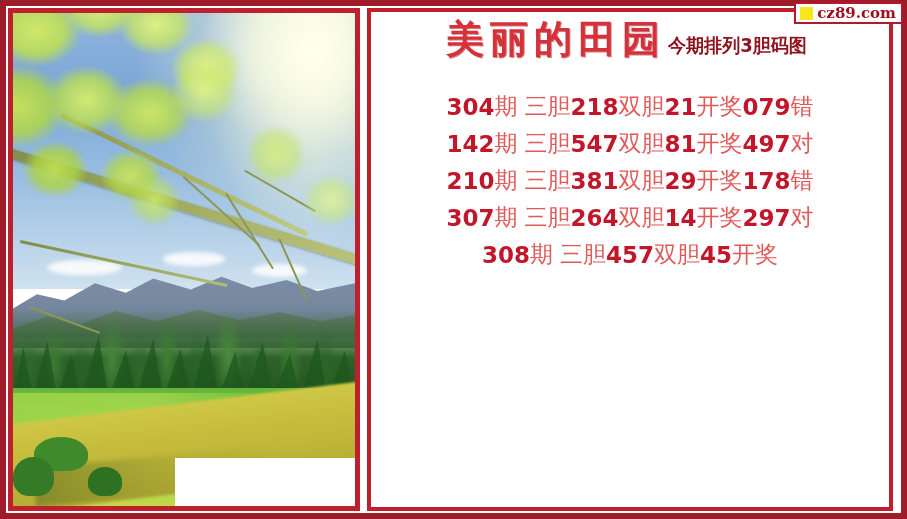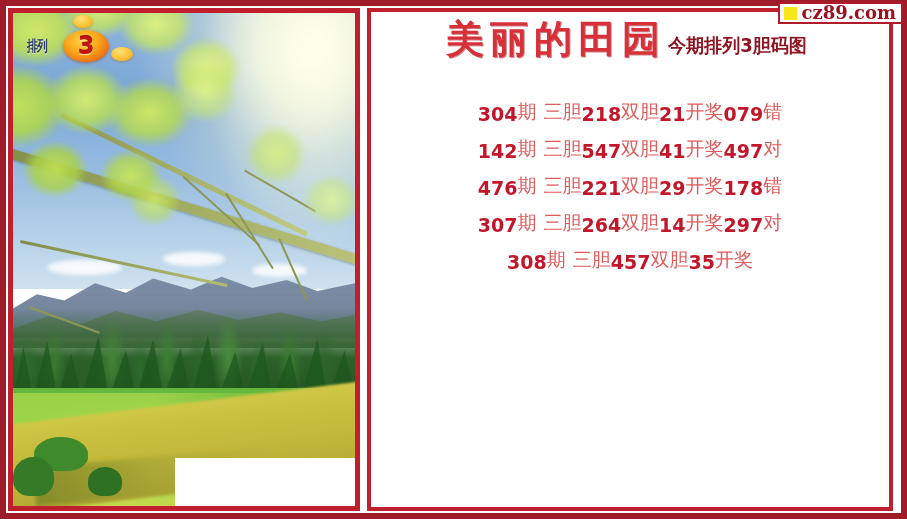--- a/index.html
+++ b/index.html
@@ -250,22 +250,22 @@
     padding-bottom: 3px;
     white-space: nowrap;
     transform: scaleX(0.95); transform-origin: left bottom;
   }
 
   #rows {
     position: absolute; left: 0; top: 76px; width: 100%;
   }
   .data-row {
     height: 37px;
-    display: flex; align-items: flex-end; justify-content: center;
-    font-size: 19px;
+    display: flex; align-items: center; justify-content: center;
+    font-size: 23px;
     white-space: nowrap;
   }
   .num { font-weight: bold; color: #c2162a; letter-spacing: 0px; }
   .cn  { font-weight: normal; color: #e05a5a; }
   .sp { display: inline-block; width: 7px; }
 
   
   #watermark {
     position: absolute; right: 4px; top: 2px;
     display: flex; align-items: center;
@@ -273,21 +273,21 @@
     border: 2px solid #b01a2a;
     padding: 1px 5px 1px 4px;
     height: 22px;
   }
   #watermark-swatch {
     width: 13px; height: 13px; background: #f7e61a;
     margin-right: 4px; flex: none;
   }
   #watermark-text {
     font-family: "DejaVu Serif", "Liberation Serif", serif;
-    font-size: 18px; font-weight: bold; color: #9e1020;
+    font-size: 15px; font-weight: bold; color: #9e1020;
     line-height: 1; letter-spacing: 0px;
   }
 </style>
 </head>
 <body>
 
 <div id="page">
   <div id="outer-frame"></div>
 
   <div id="image-panel">
@@ -312,28 +312,20 @@
       <div class="branch-2"></div>
       <div class="branch-3"></div>
       <div class="twig a"></div>
       <div class="twig b"></div>
       <div class="twig c"></div>
       <div class="twig d"></div>
       <div class="twig e"></div>
       <div class="canopy"></div>
       <div class="canopy2"></div>
 
-      <div id="logo">
-        <span id="logo-text">排列</span>
-        <span id="logo-ball">
-          <span>3</span>
-        </span>
-        <span class="logo-egg e1"></span>
-        <span class="logo-egg e2"></span>
-      </div>
     </div>
     <div id="white-overlay"></div>
   </div>
 
   <div id="data-panel">
     <div id="title-row">
       <div id="main-title">美丽的田园</div>
       <div id="sub-title">今期排列3胆码图</div>
     </div>
 
@@ -350,31 +342,31 @@
           <span class="num">079</span>
           <span class="cn">错</span>
         </div>
         <div class="data-row">
           <span class="num">142</span>
           <span class="cn">期</span>
           <span class="sp"></span>
           <span class="cn">三胆</span>
           <span class="num">547</span>
           <span class="cn">双胆</span>
-          <span class="num">41</span>
+          <span class="num">81</span>
           <span class="cn">开奖</span>
           <span class="num">497</span>
           <span class="cn">对</span>
         </div>
         <div class="data-row">
-          <span class="num">476</span>
+          <span class="num">210</span>
           <span class="cn">期</span>
           <span class="sp"></span>
           <span class="cn">三胆</span>
-          <span class="num">221</span>
+          <span class="num">381</span>
           <span class="cn">双胆</span>
           <span class="num">29</span>
           <span class="cn">开奖</span>
           <span class="num">178</span>
           <span class="cn">错</span>
         </div>
         <div class="data-row">
           <span class="num">307</span>
           <span class="cn">期</span>
           <span class="sp"></span>
@@ -386,21 +378,21 @@
           <span class="num">297</span>
           <span class="cn">对</span>
         </div>
         <div class="data-row">
           <span class="num">308</span>
           <span class="cn">期</span>
           <span class="sp"></span>
           <span class="cn">三胆</span>
           <span class="num">457</span>
           <span class="cn">双胆</span>
-          <span class="num">35</span>
+          <span class="num">45</span>
           <span class="cn">开奖</span>
         </div>
       </div>
   </div>
 
   <div id="watermark">
     <span id="watermark-swatch"></span>
     <span id="watermark-text">cz89.com</span>
   </div>
 </div>

